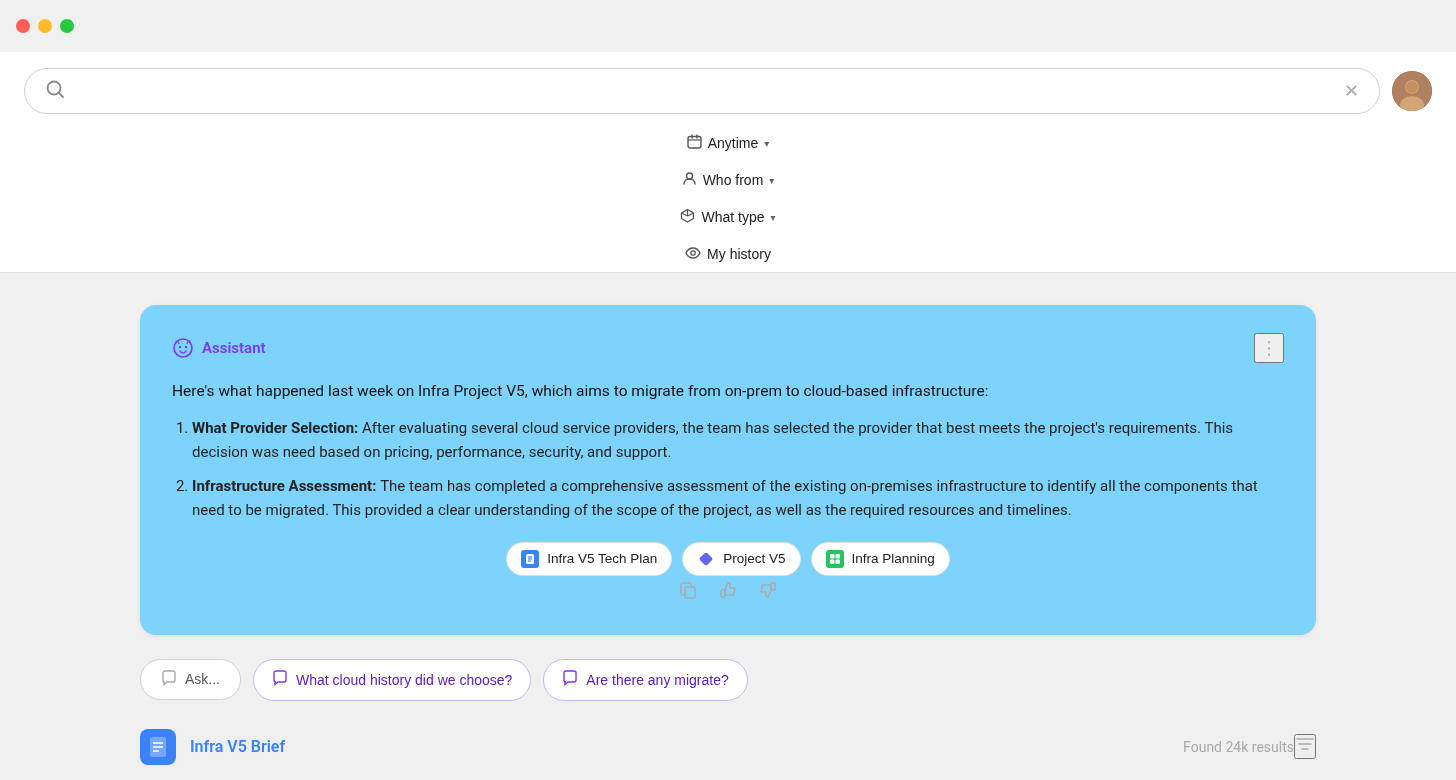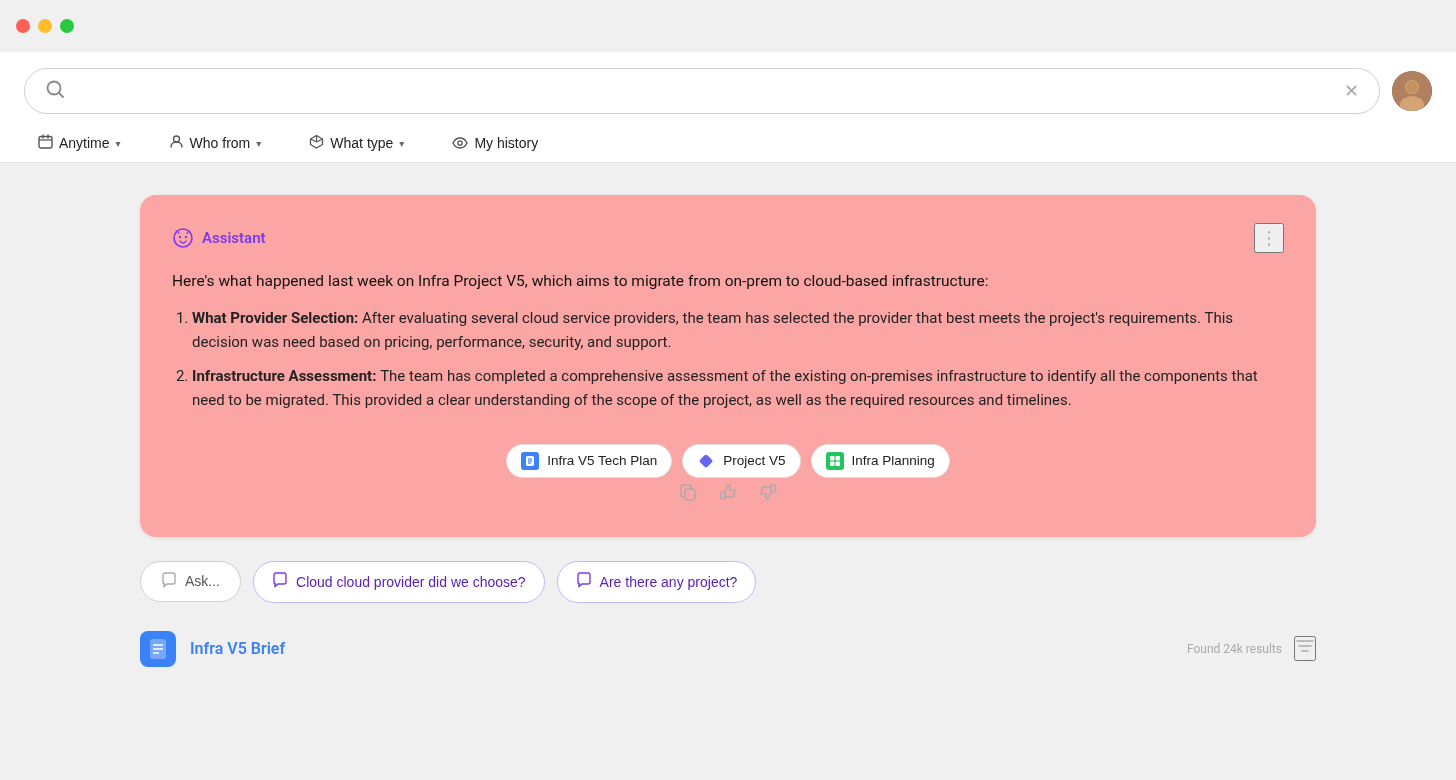--- a/index.html
+++ b/index.html
@@ -86,22 +86,23 @@
       flex-shrink: 0;
       display: flex;
       align-items: center;
       justify-content: center;
     }
 
     
     .filter-row {
       display: flex;
       align-items: center;
-      gap: 20px;
+      gap: 1px;
       padding-bottom: 0;
+      flex-direction: column;
     }
 
     .filter-btn {
       display: flex;
       align-items: center;
       gap: 6px;
       padding: 8px 14px;
       border: none;
       background: transparent;
       font-size: 14px;
@@ -124,21 +125,21 @@
     }
 
     
     .content {
       padding: 32px 140px;
       background: #f0f0f0;
     }
 
     
     .assistant-card {
-      background: #fca5a5;
+      background: #7dd3fc;
       border-radius: 16px;
       padding: 28px 32px;
       margin-bottom: 24px;
       box-shadow: 0 1px 4px rgba(0,0,0,0.08);
       position: relative;
     }
 
     .assistant-header {
       display: flex;
       align-items: center;
@@ -165,21 +166,21 @@
       font-size: 18px;
       cursor: pointer;
       padding: 4px;
       line-height: 1;
     }
 
     .assistant-body {
       font-size: 15.5px;
       color: #111;
       line-height: 1.6;
-      margin-bottom: 32px;
+      margin-bottom: 20px;
     }
 
     .assistant-body p {
       margin-bottom: 12px;
     }
 
     .assistant-list {
       padding-left: 20px;
       margin-bottom: 16px;
     }
@@ -321,23 +322,22 @@
     .bottom-title {
       font-size: 16px;
       font-weight: 600;
       color: #3b82f6;
     }
 
     .bottom-right {
       margin-left: auto;
       display: flex;
       align-items: center;
-      gap: 12px;
       color: #aaa;
-      font-size: 12px;
+      font-size: 14px;
     }
 
     .filter-icon-btn {
       color: #aaa;
       font-size: 18px;
       cursor: pointer;
     }
   </style>
 </head>
 <body>
@@ -520,30 +520,30 @@
       </span>
       <span>Ask...</span>
     </button>
 
     <button class="suggestion-btn">
       <span class="suggestion-icon">
         <svg width="16" height="16" viewBox="0 0 16 16" fill="none">
           <path d="M2 3a2 2 0 012-2h8a2 2 0 012 2v7a2 2 0 01-2 2H6l-3 2.5V12H4a2 2 0 01-2-2V3z" stroke="#7c3aed" stroke-width="1.4"></path>
         </svg>
       </span>
-      <span>Cloud cloud provider did we choose?</span>
+      <span>What cloud history did we choose?</span>
     </button>
 
     <button class="suggestion-btn">
       <span class="suggestion-icon">
         <svg width="16" height="16" viewBox="0 0 16 16" fill="none">
           <path d="M2 3a2 2 0 012-2h8a2 2 0 012 2v7a2 2 0 01-2 2H6l-3 2.5V12H4a2 2 0 01-2-2V3z" stroke="#7c3aed" stroke-width="1.4"></path>
         </svg>
       </span>
-      <span>Are there any project?</span>
+      <span>Are there any migrate?</span>
     </button>
   </div>
 
   <div class="bottom-item">
     <div class="bottom-icon">
       <svg width="20" height="22" viewBox="0 0 20 22" fill="none">
         <rect x="2" y="1" width="16" height="20" rx="2.5" fill="white" opacity="0.3"></rect>
         <line x1="5" y1="7" x2="15" y2="7" stroke="white" stroke-width="1.5"></line>
         <line x1="5" y1="11" x2="15" y2="11" stroke="white" stroke-width="1.5"></line>
         <line x1="5" y1="15" x2="11" y2="15" stroke="white" stroke-width="1.5"></line>

